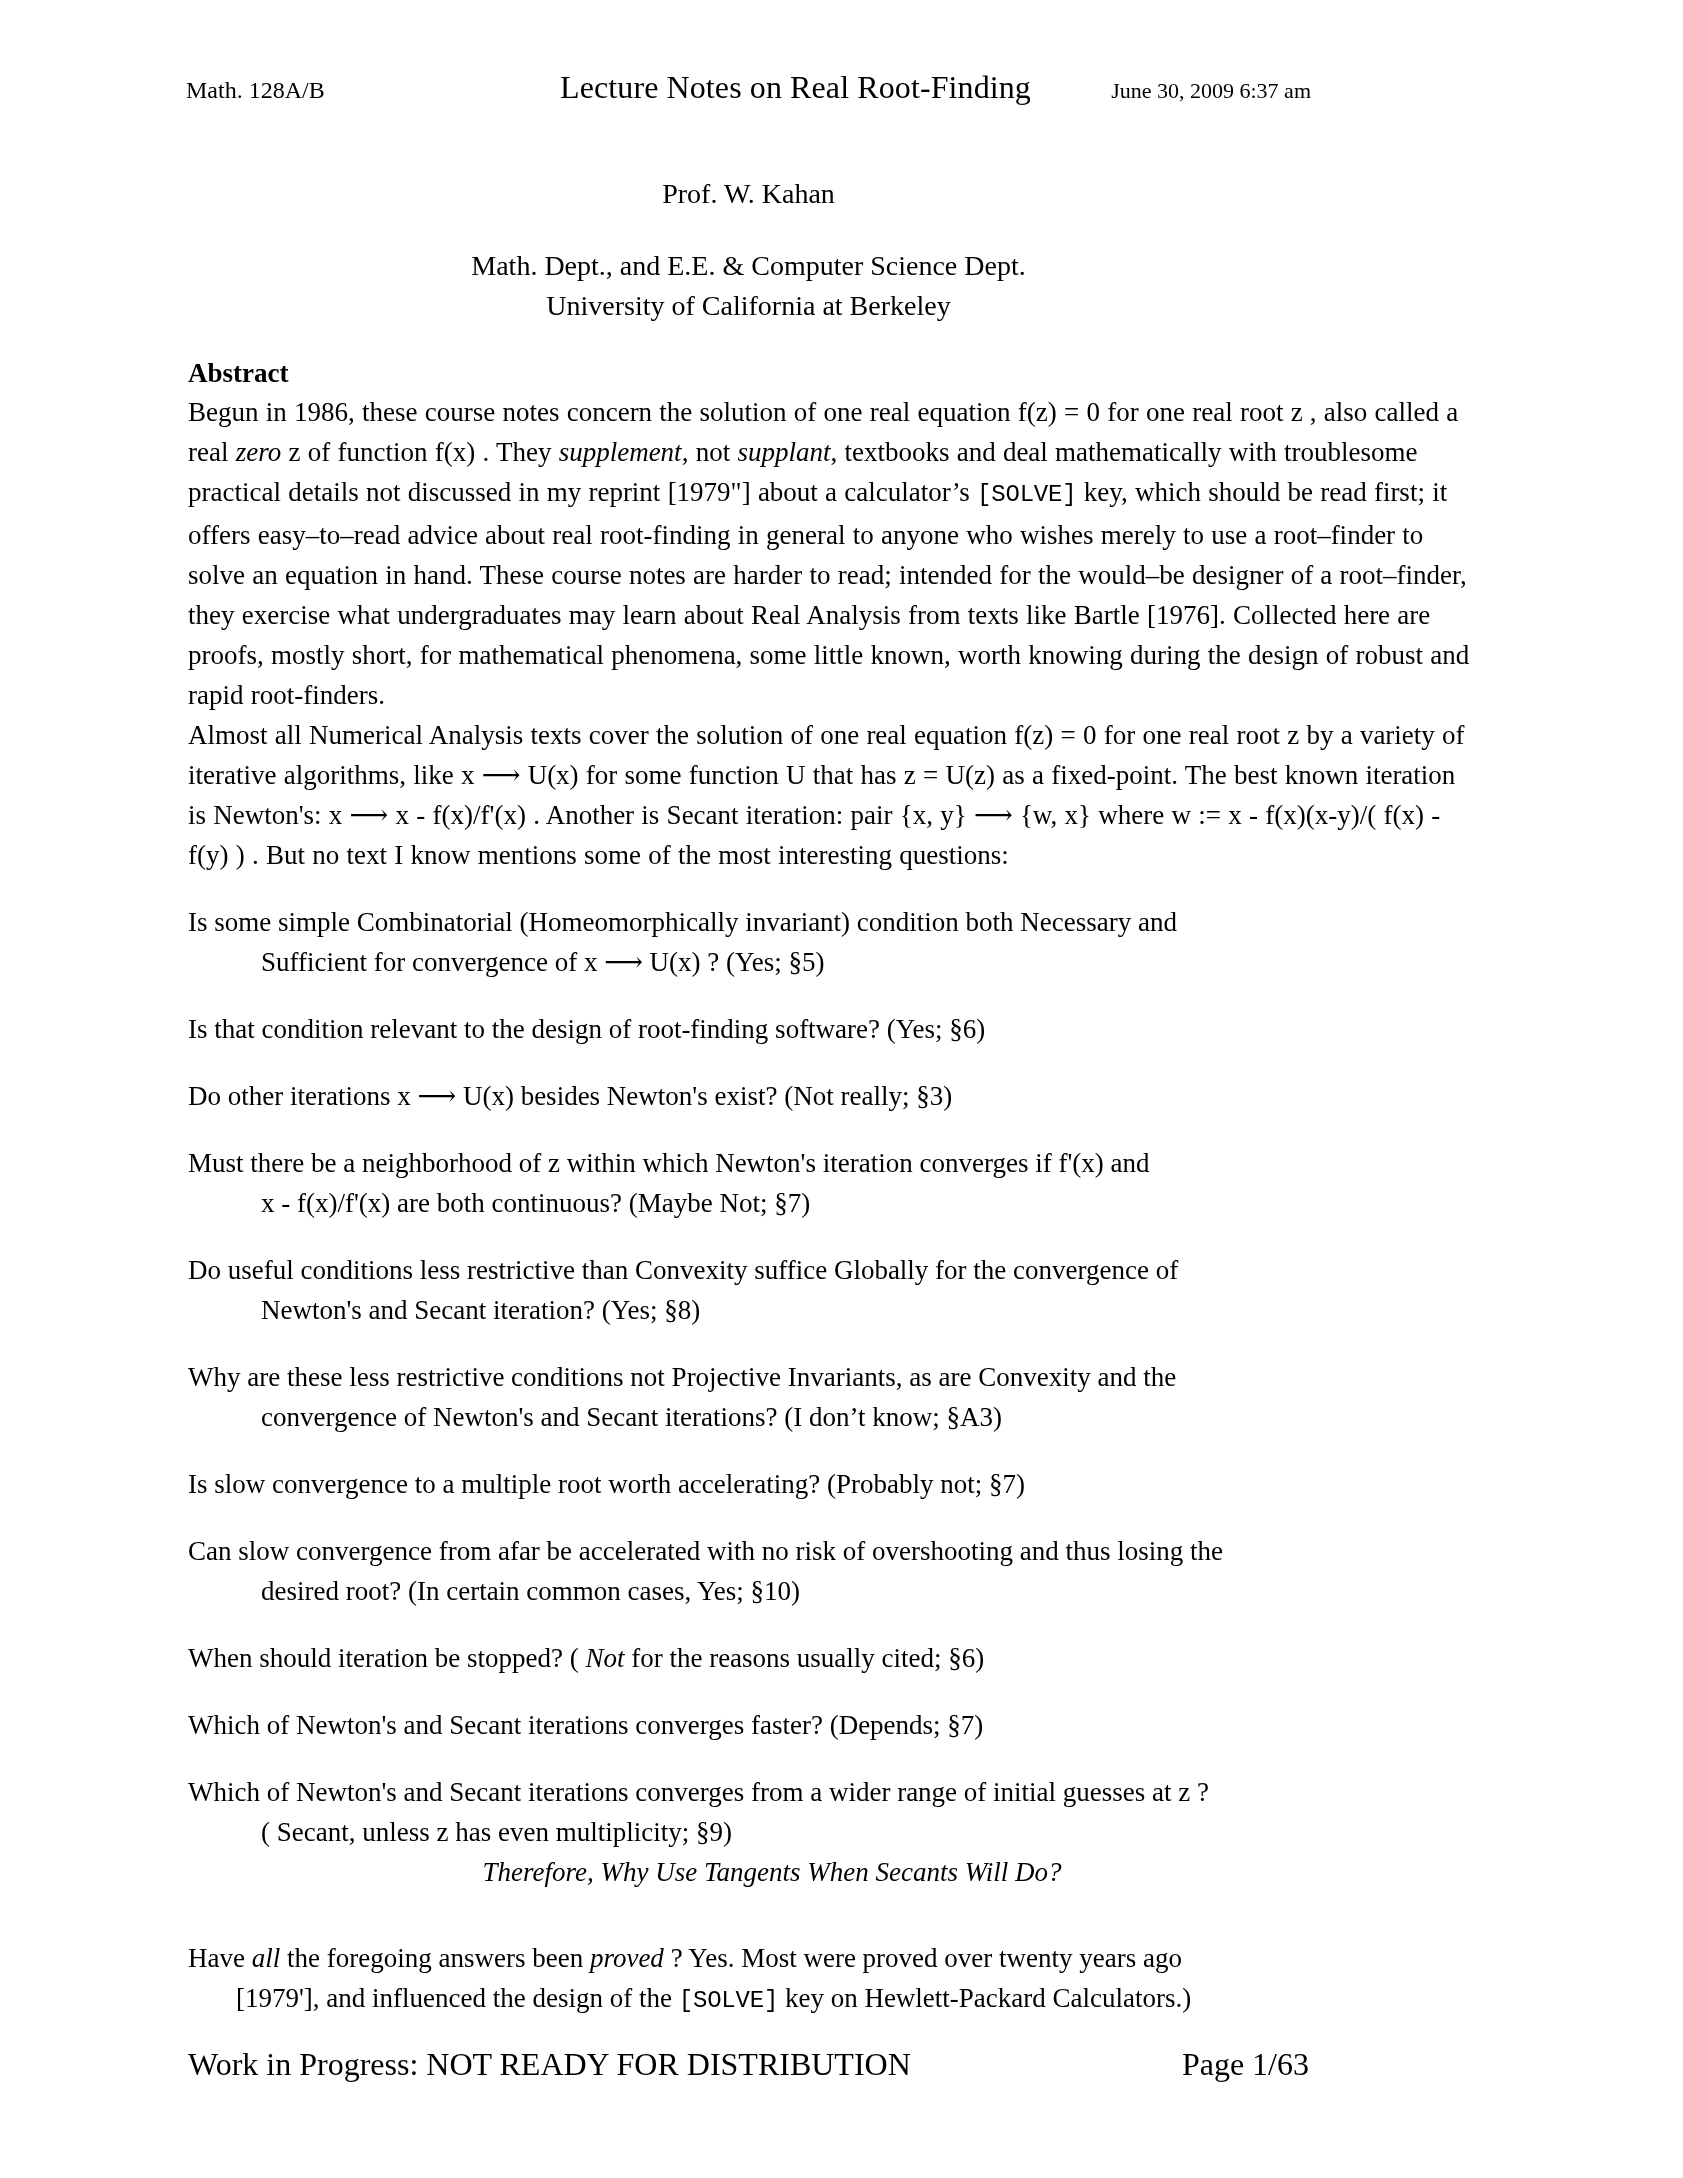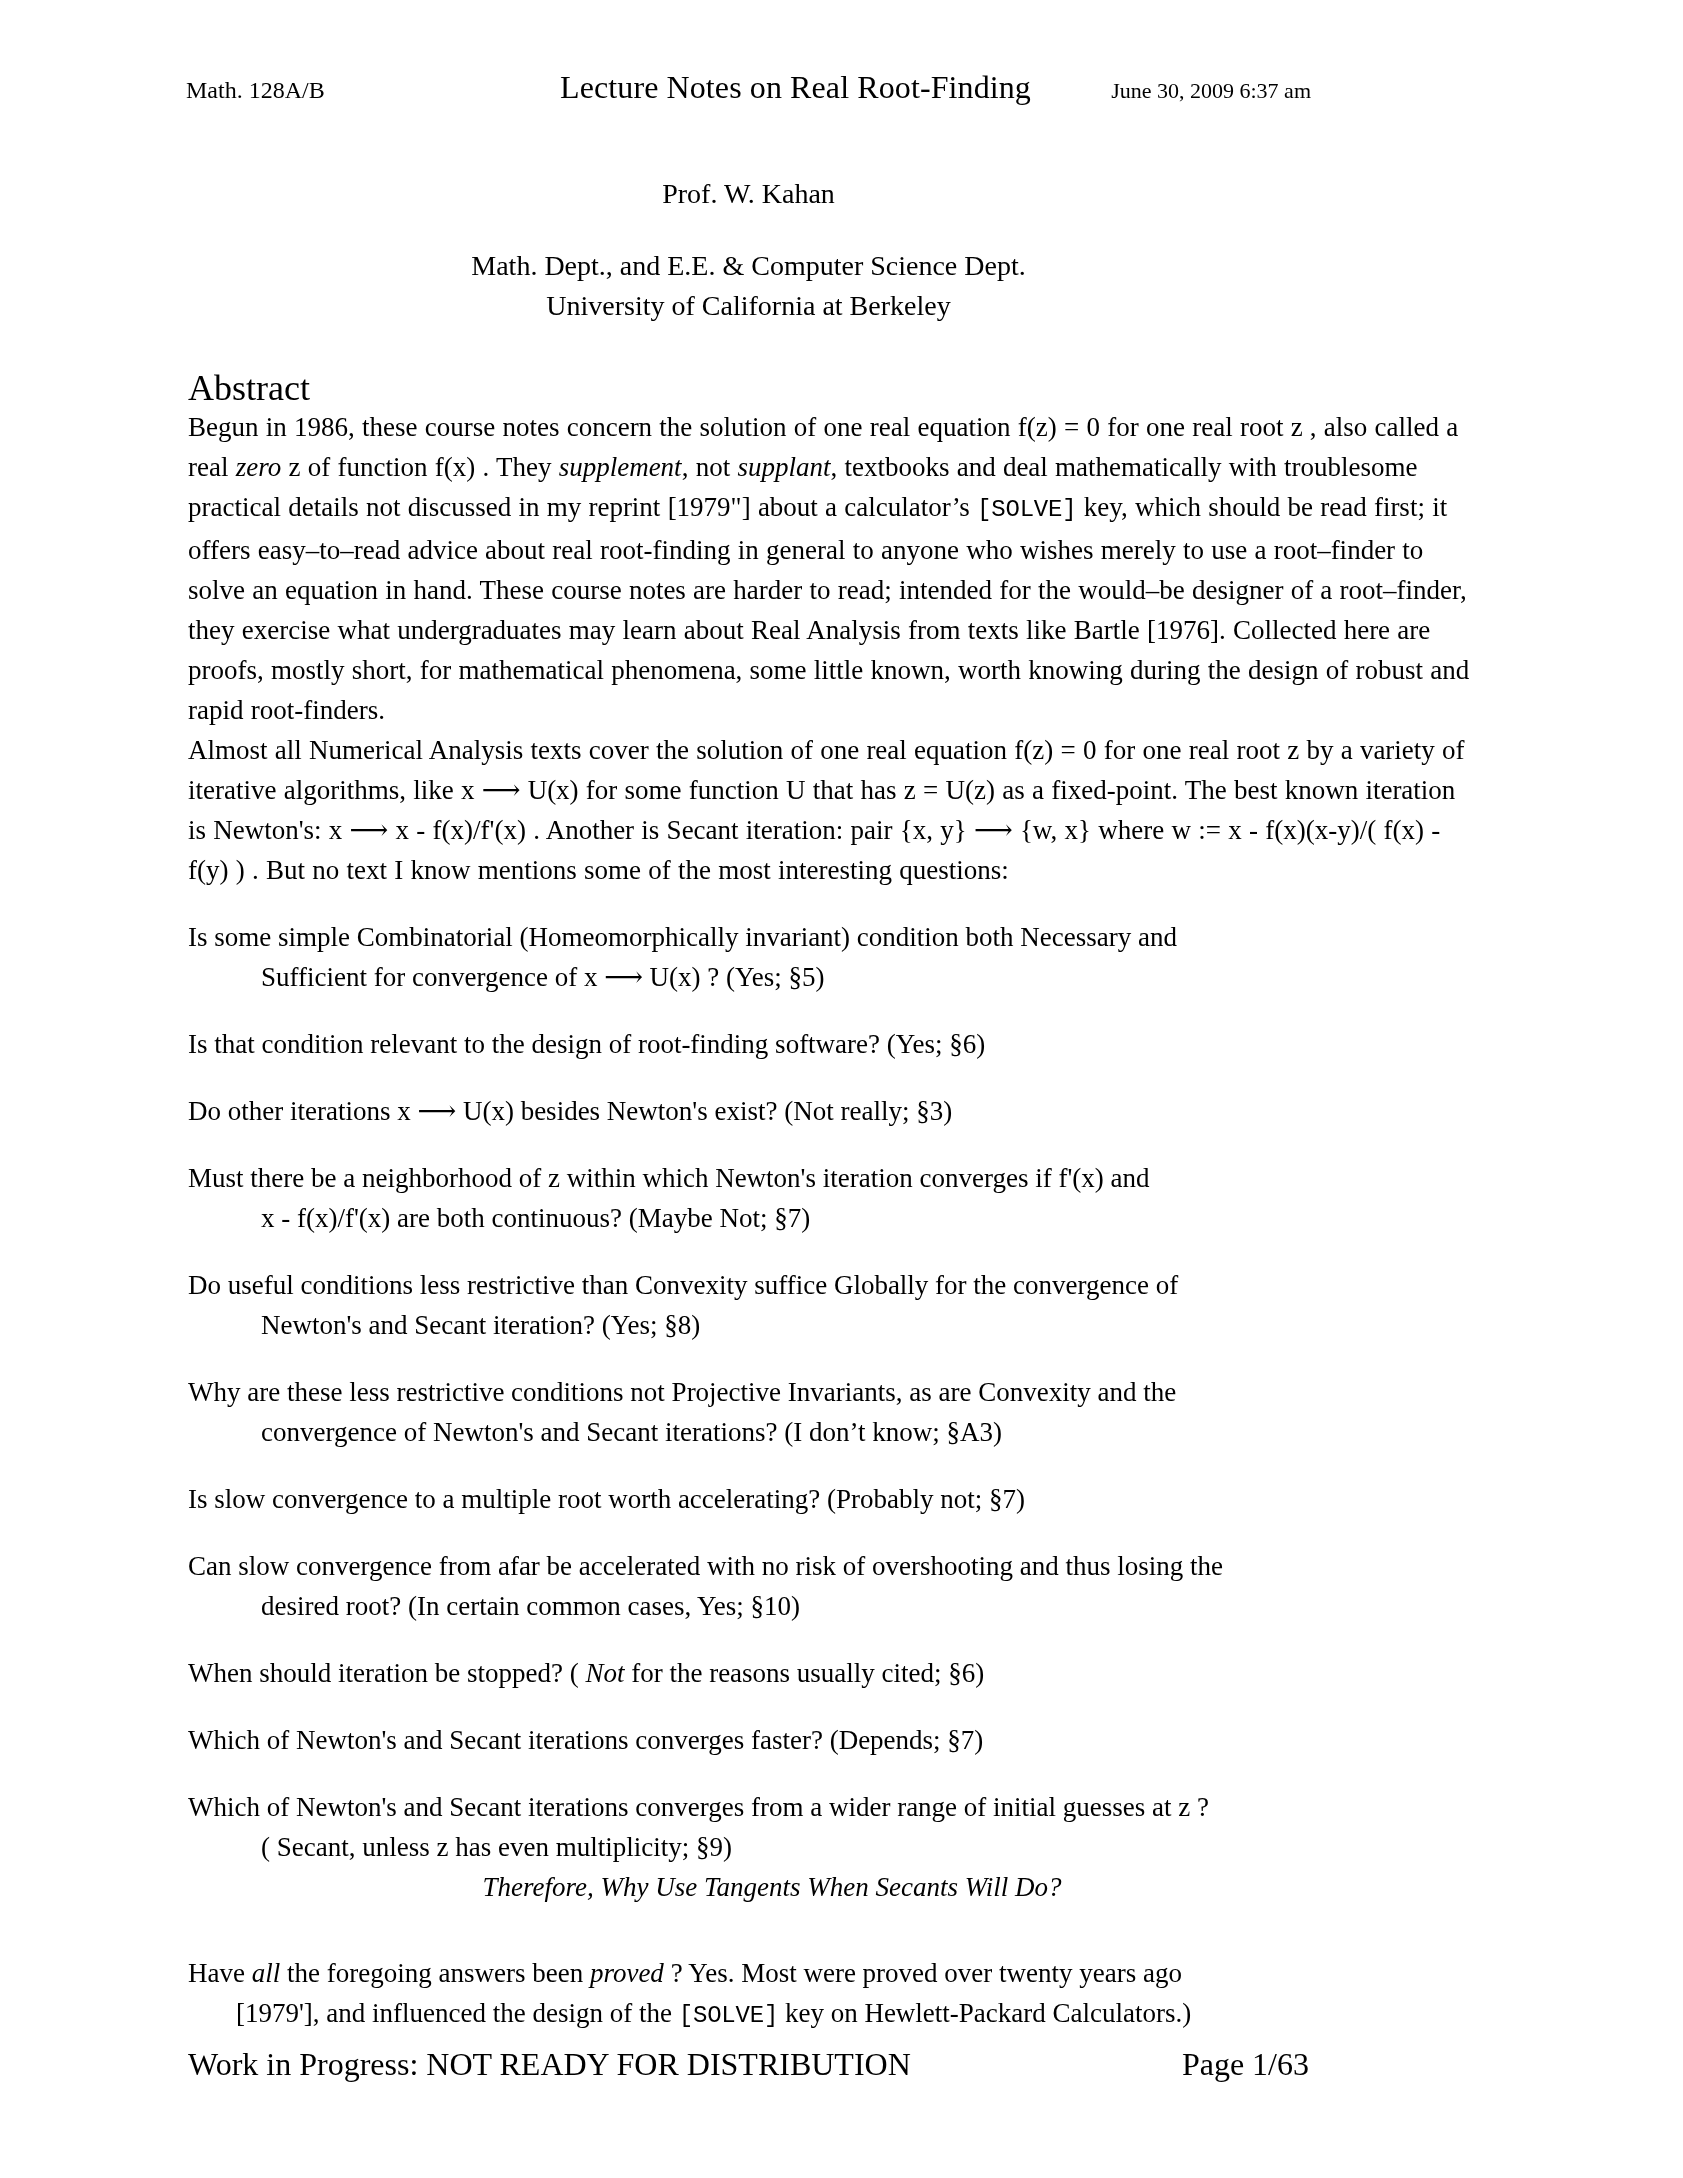--- a/index.html
+++ b/index.html
@@ -76,23 +76,23 @@
 
   
   .body {
     position: absolute;
     top: 356px;
     left: 188px;
     width: 1287px;
   }
 
   .sec-head {
-    font-size: 36px;
-    font-weight: normal;
-    margin: 15px 0 2px 0;
+    font-size: 27px;
+    font-weight: bold;
+    margin: 0 0 2px 0;
     line-height: 34px;
   }
 
   p.para {
     font-size: 27px;
     line-height: 40px;
     margin: 0 0 0 0;
     text-align: left;
     word-spacing: 0.5px;
   }

